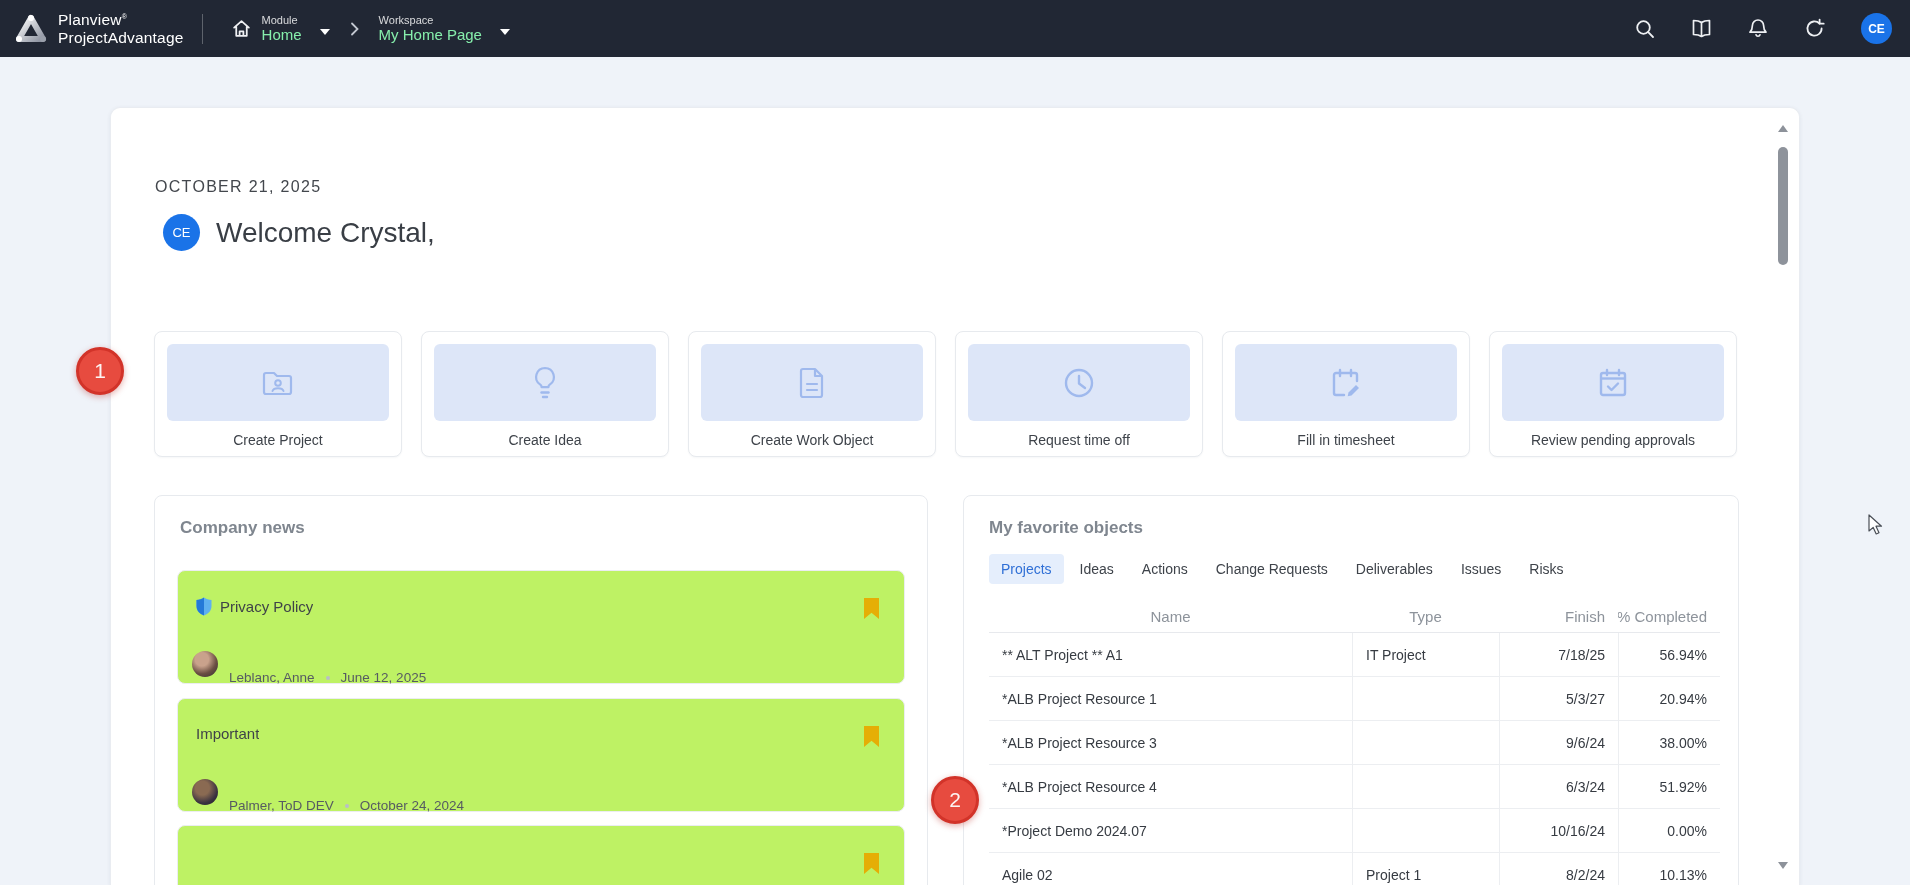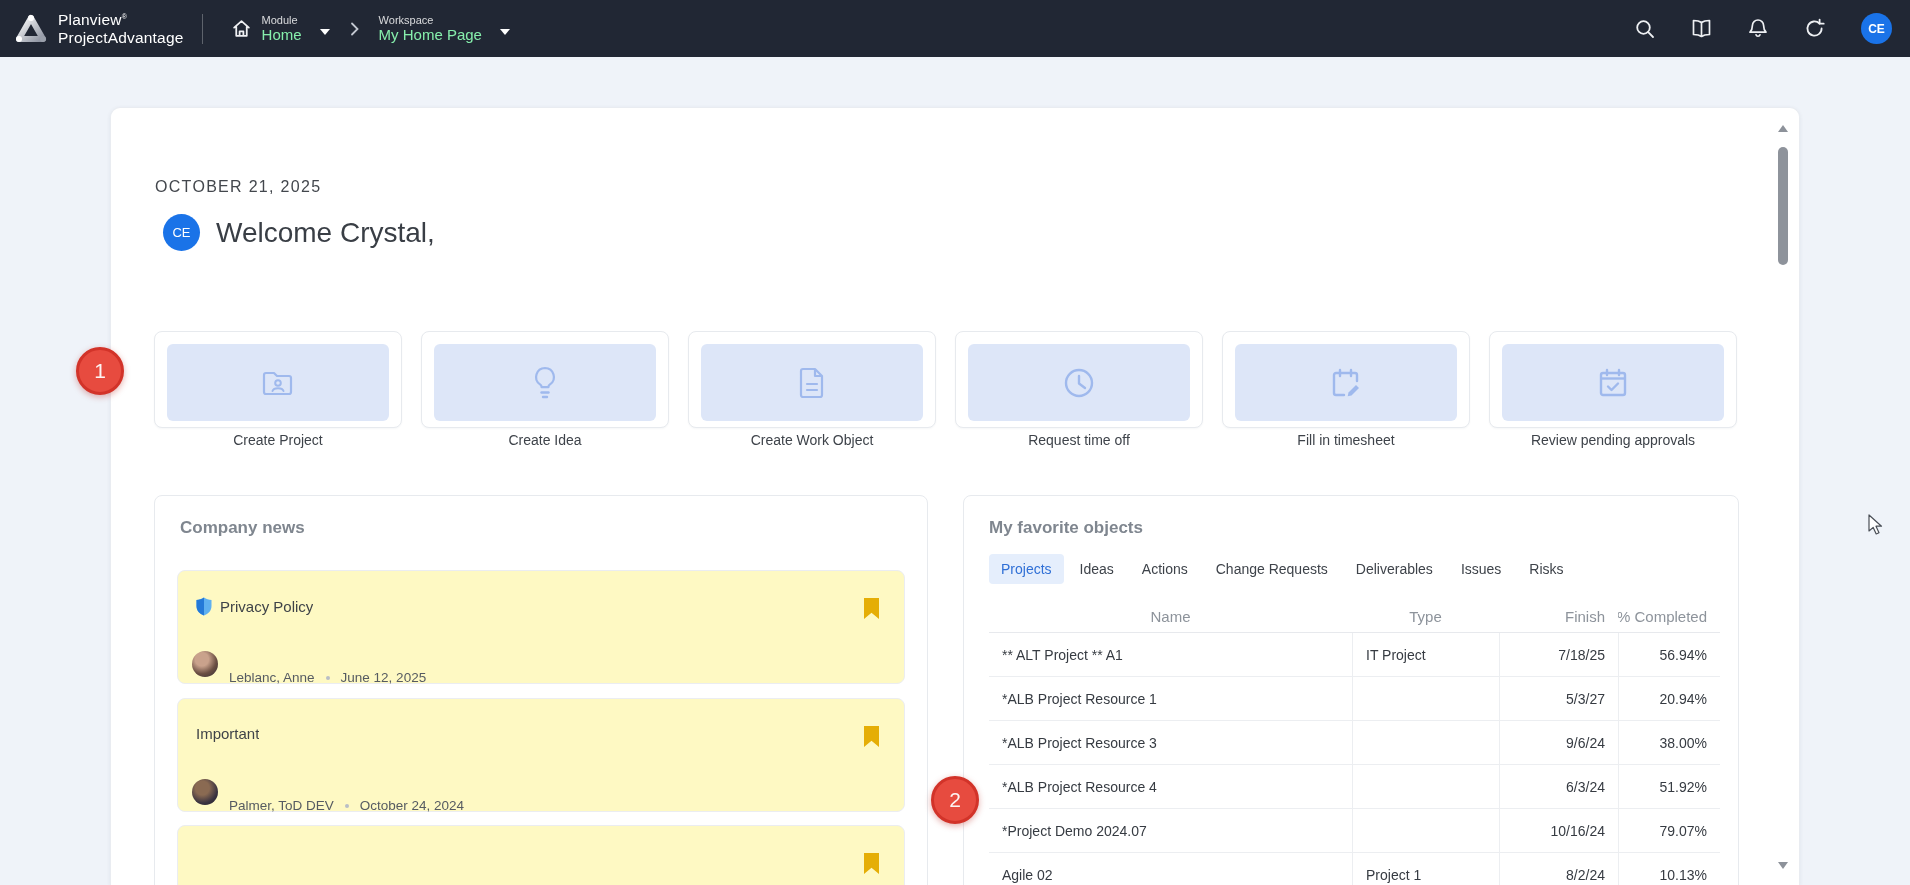--- a/index.html
+++ b/index.html
@@ -49,42 +49,42 @@
   .welcome-row { position:absolute; left:52px; top:106px; display:flex; align-items:center; gap:16px; }
   .avatar-sm {
     width:37px; height:37px; border-radius:50%; background:#1a73e8;
     color:#fff; font-size:13px; display:flex; align-items:center; justify-content:center;
   }
   .greeting { font-size:28px; font-weight:400; color:#393e45; }
 
   
   .actions-row { position:absolute; left:43px; top:223px; display:flex; gap:19px; }
   .action-card {
-    width:248px; height:97px; background:#fff; border:1px solid #e7eaee; border-radius:8px;
+    width:248px; height:126px; background:#fff; border:1px solid #e7eaee; border-radius:8px;
     padding:12px 12px 0 12px; cursor:pointer; box-shadow:0 1px 2px rgba(23,43,77,.04);
   }
   .action-tile {
     height:77px; background:#dde6f8; border-radius:6px;
     display:flex; align-items:center; justify-content:center;
   }
   .action-label { text-align:center; font-size:14px; color:#3e434a; margin-top:11px; }
 
   
   .panel {
     position:absolute; top:387px; background:#fff; border:1px solid #e7eaee; border-radius:8px;
     height:560px;
   }
   .panel-title { font-size:17px; color:#7f868f; position:absolute; left:25px; top:22px; }
   .news-panel { left:43px; width:774px; }
   .fav-panel { left:852px; width:776px; }
 
   
   .news-item {
     position:absolute; left:22px; width:728px; height:114px;
-    border:1px solid #ebedf1; border-radius:8px; background:#fef9c3; cursor:pointer;
+    border:1px solid #ebedf1; border-radius:8px; background:#bef264; cursor:pointer;
   }
   .news-title-row { position:absolute; left:18px; top:26px; right:54px; display:flex; align-items:center; gap:8px; }
   .news-title { font-size:15px; color:#3f4348; white-space:nowrap; overflow:hidden; }
   .news-bookmark { position:absolute; right:25px; top:27px; cursor:pointer; }
   .news-author-row { position:absolute; left:14px; top:71px; display:flex; align-items:center; gap:11px; }
   .news-avatar {
     width:26px; height:26px; border-radius:50%;
     background:radial-gradient(circle at 38% 32%, #c9a28c 0 28%, #6b4f43 60%, #2e2a33 100%);
   }
   .news-meta { font-size:13.5px; color:#565b62; display:flex; align-items:center; gap:11px;margin-top:28px; }
@@ -387,21 +387,21 @@
       <div class="t-row t-body-row">
         <div class="t-cell">*ALB Project Resource 4</div>
         <div class="t-cell"></div>
         <div class="t-cell c-right">6/3/24</div>
         <div class="t-cell c-right">51.92%</div>
       </div>
       <div class="t-row t-body-row">
         <div class="t-cell">*Project Demo 2024.07</div>
         <div class="t-cell"></div>
         <div class="t-cell c-right">10/16/24</div>
-        <div class="t-cell c-right">79.07%</div>
+        <div class="t-cell c-right">0.00%</div>
       </div>
       <div class="t-row t-body-row">
         <div class="t-cell">Agile 02</div>
         <div class="t-cell">Project 1</div>
         <div class="t-cell c-right">8/2/24</div>
         <div class="t-cell c-right">10.13%</div>
       </div>
     </div>
   </section>
 

